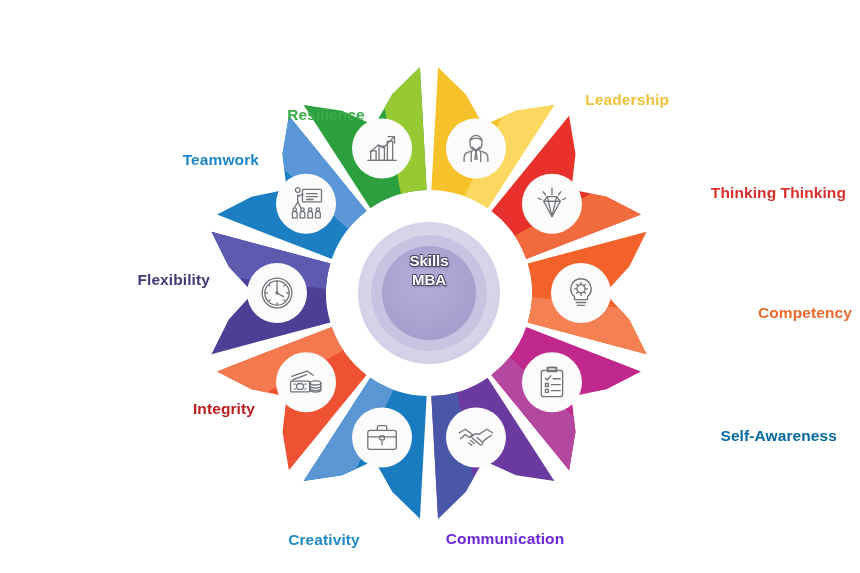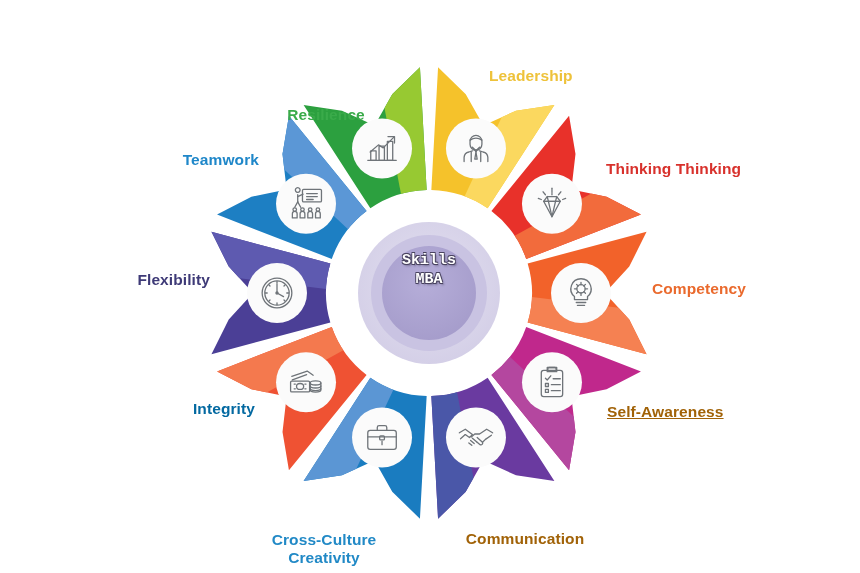--- a/index.html
+++ b/index.html
@@ -25,27 +25,27 @@
   .seg-label{
     position:absolute;
     font-family:"Liberation Sans", sans-serif;
     font-weight:bold;
     font-size:15.5px;
     letter-spacing:0.1px;
     white-space:nowrap;
     line-height:1.18;
   }
   .lbl-left{ text-align:right; }
-  .lbl-right{ text-align:left; }
+  .lbl-right{ text-align:right;margin-top:24px; }
   .lbl-center{ text-align:center;margin-top:48px; }
   .hub-text{
     position:absolute;
     width:140px;
     text-align:center;
-    font-family:Liberation Mono, monospace;
+    font-family:Liberation Sans, sans-serif;
     font-weight:bold;
     font-size:15px;
     line-height:1.28;
     color:#ffffff;
     text-shadow:
       0.7px 0.7px 0 #4a4460,
       -0.7px 0.7px 0 #4a4460,
       0.7px -0.7px 0 #4a4460,
       -0.7px -0.7px 0 #4a4460,
       1.6px 1.6px 2.2px rgba(40,35,60,.45);
@@ -315,34 +315,33 @@
   </div>
 
   <div class="seg-label lbl-left" style="left: 39px; top: 151px; width: 220px; color: rgb(31, 135, 201);">
     <span>Teamwork</span>
   </div>
 
   <div class="seg-label lbl-left" style="left: 12px; top: 271px; width: 198px; color: rgb(62, 58, 119);">
     <span>Flexibility</span>
   </div>
 
-  <div class="seg-label lbl-left" style="left: 35px; top: 400px; width: 220px; color: #0369a1;">
+  <div class="seg-label lbl-left" style="left: 35px; top: 400px; width: 220px; color: #b91c1c;">
     <span>Integrity</span>
   </div>
 
   <div class="seg-label lbl-center" style="left: 234px; top: 483px; width: 180px; color: rgb(33, 137, 198);">
-    <div>Cross-Culture</div>
     <div>Creativity</div>
   </div>
 
-  <div class="seg-label lbl-center" style="left: 420px; top: 482px; width: 210px; color: #a16207;">
+  <div class="seg-label lbl-center" style="left: 400px; top: 482px; width: 210px; color: #6d28d9;">
     <span>Communication</span>
   </div>
 
-  <div class="seg-label lbl-right" style="left: 607px; top: 403px; width: 230px; color: #a16207; text-decoration: underline;">
+  <div class="seg-label lbl-right" style="left: 607px; top: 403px; width: 230px; color: #0369a1;">
     <span>Self-Awareness</span>
   </div>
 
   <div class="seg-label lbl-right" style="left: 652px; top: 280px; width: 200px; color: rgb(234, 106, 45);">
     <span>Competency</span>
   </div>
 
   <div class="seg-label lbl-right" style="left: 606px; top: 160px; width: 240px; color: rgb(216, 49, 44);">
     <span>Thinking Thinking</span>
   </div>

